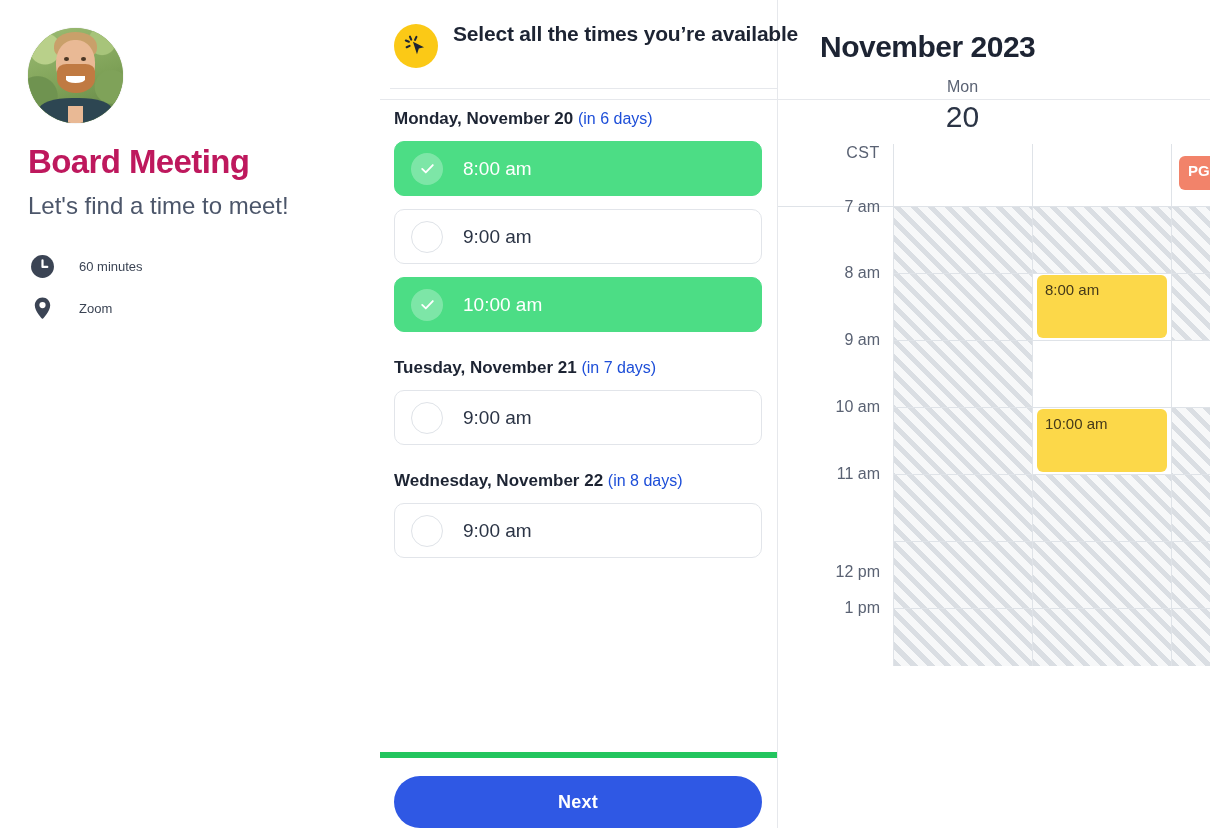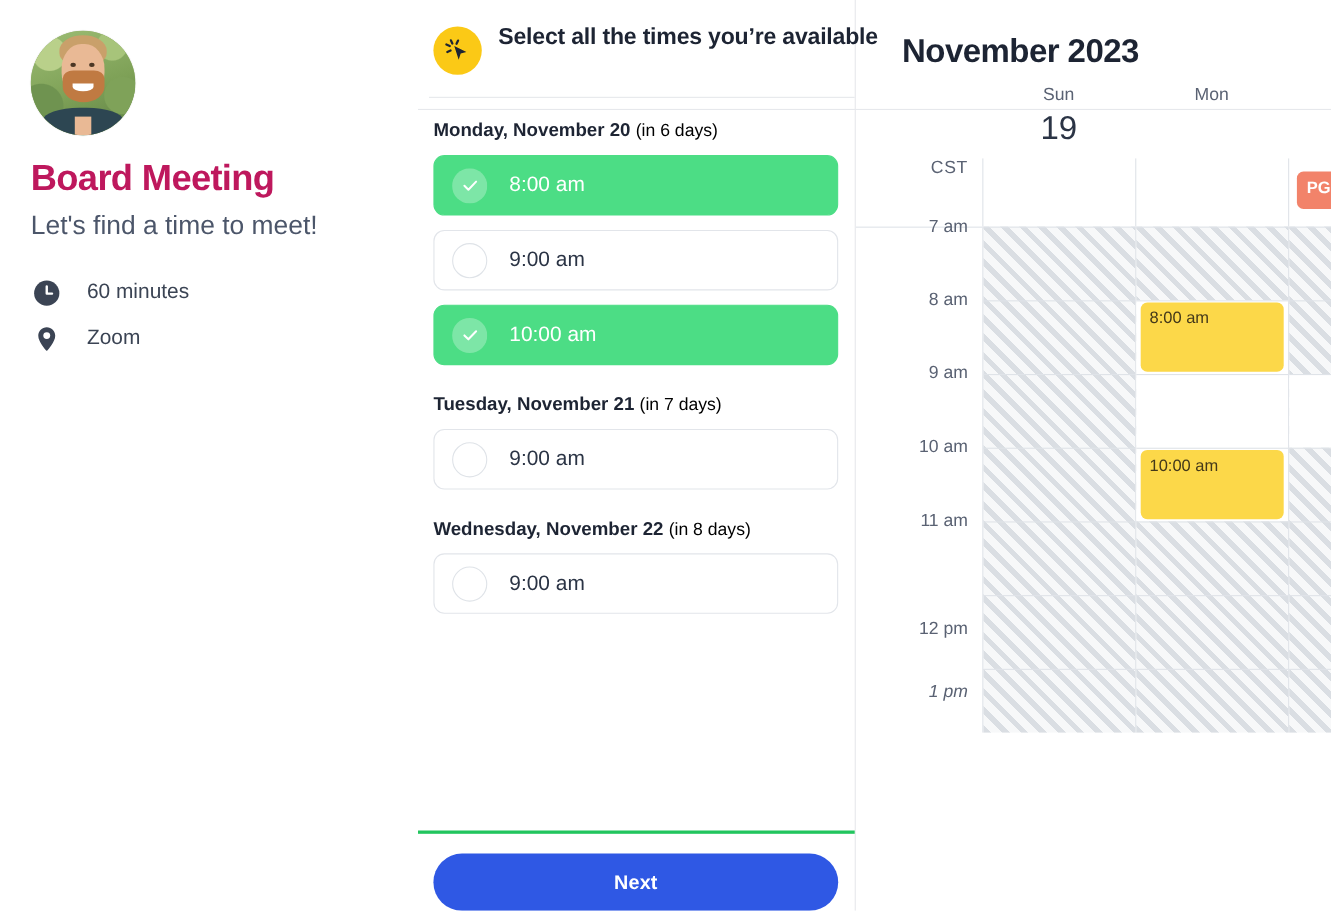--- a/index.html
+++ b/index.html
@@ -65,21 +65,21 @@
     font-size: 33px; font-weight: 700; letter-spacing: -0.6px;
     color: #be185d; line-height: 1.15;
   }
   .subtitle {
     margin-top: 11px;
     font-size: 24px; color: #4c566a; font-weight: 400;
   }
   .meta-list { margin-top: 34px; }
   .meta-row { display: flex; align-items: center; margin-bottom: 17px; }
   .meta-icon { width: 28px; flex: 0 0 28px; display: flex; align-items: center; justify-content: center; }
-  .meta-label { margin-left: 23px; font-size: 19px; color: #3b4454; }
+  .meta-label { margin-left: 23px; font-size: 13px; color: #3b4454; }
 
   
   .mid-panel {
     width: 398px; flex: 0 0 398px;
     border-right: 1px solid #e6e8ec;
     display: flex; flex-direction: column;
     position: relative;
   }
   .mid-header { padding: 22px 18px 20px 14px; display: flex; gap: 15px; align-items: flex-start; }
   .cursor-badge {
@@ -95,42 +95,42 @@
     margin-top: 5px; font-size: 17px; color: #596073; white-space: nowrap;
   }
   .mid-divider { height: 1px; background: #e6e8ec; margin: 0 0 0 10px; }
 
   .slots-scroll { padding: 20px 15px 0 14px; flex: 1; }
   .day-group { margin-bottom: 26px; }
   .day-group:last-of-type { margin-bottom: 14px; }
   .day-heading {
     font-size: 17px; font-weight: 700; color: #1d2433; margin-bottom: 12px;
   }
-  .day-heading .rel { font-weight: 400; color: #000000; font-size: 16px; text-align: center; }
+  .day-heading .rel { font-weight: 400; color: #1d4ed8; font-size: 16px; text-align: center; }
 
   .slot {
     height: 55px; border-radius: 10px;
     display: flex; align-items: center; padding-left: 16px;
     margin-bottom: 13px; cursor: pointer;
     border: 1px solid #e2e5ea; background: #fff;
   }
   .slot:last-child { margin-bottom: 0; }
   .slot.selected { background: #4cdd85; border-color: #4cdd85; }
   .slot-check {
     width: 32px; height: 32px; flex: 0 0 32px; border-radius: 50%;
     border: 1.5px solid #dfe3e8; background: #fff;
     display: flex; align-items: center; justify-content: center;
   }
   .slot.selected .slot-check {
     background: rgba(255,255,255,0.28); border-color: transparent;
   }
   .slot-time { margin-left: 20px; font-size: 19px; color: #2b3445; }
   .slot.selected .slot-time { color: #ffffff; }
 
-  .mid-footer { padding: 18px 15px 0 14px; border-top: 3px solid #22c55e; }
+  .mid-footer { padding: 18px 15px 0 14px; border-top: 6px solid #22c55e; }
   .next-btn {
     display: block; width: 100%; height: 52px; border: none; border-radius: 26px;
     background: #2f58e4; color: #fff; font-size: 18px; font-weight: 700;
     font-family: inherit; cursor: pointer; letter-spacing: 0.2px;
   }
   .slots-count { text-align: center; margin-top: 15px; font-size: 17px; color: #6d7484; }
 
   
   .cal-panel { flex: 1; position: relative; overflow: hidden; }
   .cal-title {
@@ -308,25 +308,22 @@
       <button class="next-btn">Next</button>
     </div>
   </div>
 
   <div class="cal-panel">
     <div class="cal-title">November 2023</div>
 
     <div class="cal-daybar">
       <div class="cal-gutter"></div>
       <div class="cal-day">
-        <div class="dow">Sun</div>
-        <div class="dom">19</div>
-      </div>
-      <div class="cal-day">
         <div class="dow">Mon</div>
+        <div class="dom">20</div>
       </div>
     </div>
 
     <div class="cal-tzrow">
       <div class="cal-tz">CST</div>
       <div class="cal-tzcol"></div>
       <div class="cal-tzcol"></div>
       <div class="cal-tzcol">
         <div class="pg-badge" style="left:7px; top:12px; width:60px; height:34px;">PG</div>
       </div>
@@ -336,21 +333,21 @@
       <div class="topgutterline" style="left:0; width:115px; top:0;"></div>
       <div class="cal-grid" style="height:460px;">
 
         <div class="time-col">
           <div class="time-label" style="top:1px;">7 am</div>
           <div class="time-label" style="top:67px;text-align:right;">8 am</div>
           <div class="time-label" style="top:134px;">9 am</div>
           <div class="time-label" style="top:201px;">10 am</div>
           <div class="time-label" style="top:268px;">11 am</div>
           <div class="time-label" style="top:335px;margin-top:31px;">12 pm</div>
-          <div class="time-label" style="top:424px;font-style:italic;">1 pm</div>
+          <div class="time-label" style="top:402px;">1 pm</div>
         </div>
 
         <div class="day-col">
           <div class="hourline" style="top:0;"></div>
           <div class="hourline" style="top:67px;"></div>
           <div class="hourline" style="top:134px;"></div>
           <div class="hourline" style="top:201px;"></div>
           <div class="hourline" style="top:268px;"></div>
           <div class="hourline" style="top:335px;"></div>
           <div class="hourline" style="top:402px;"></div>

